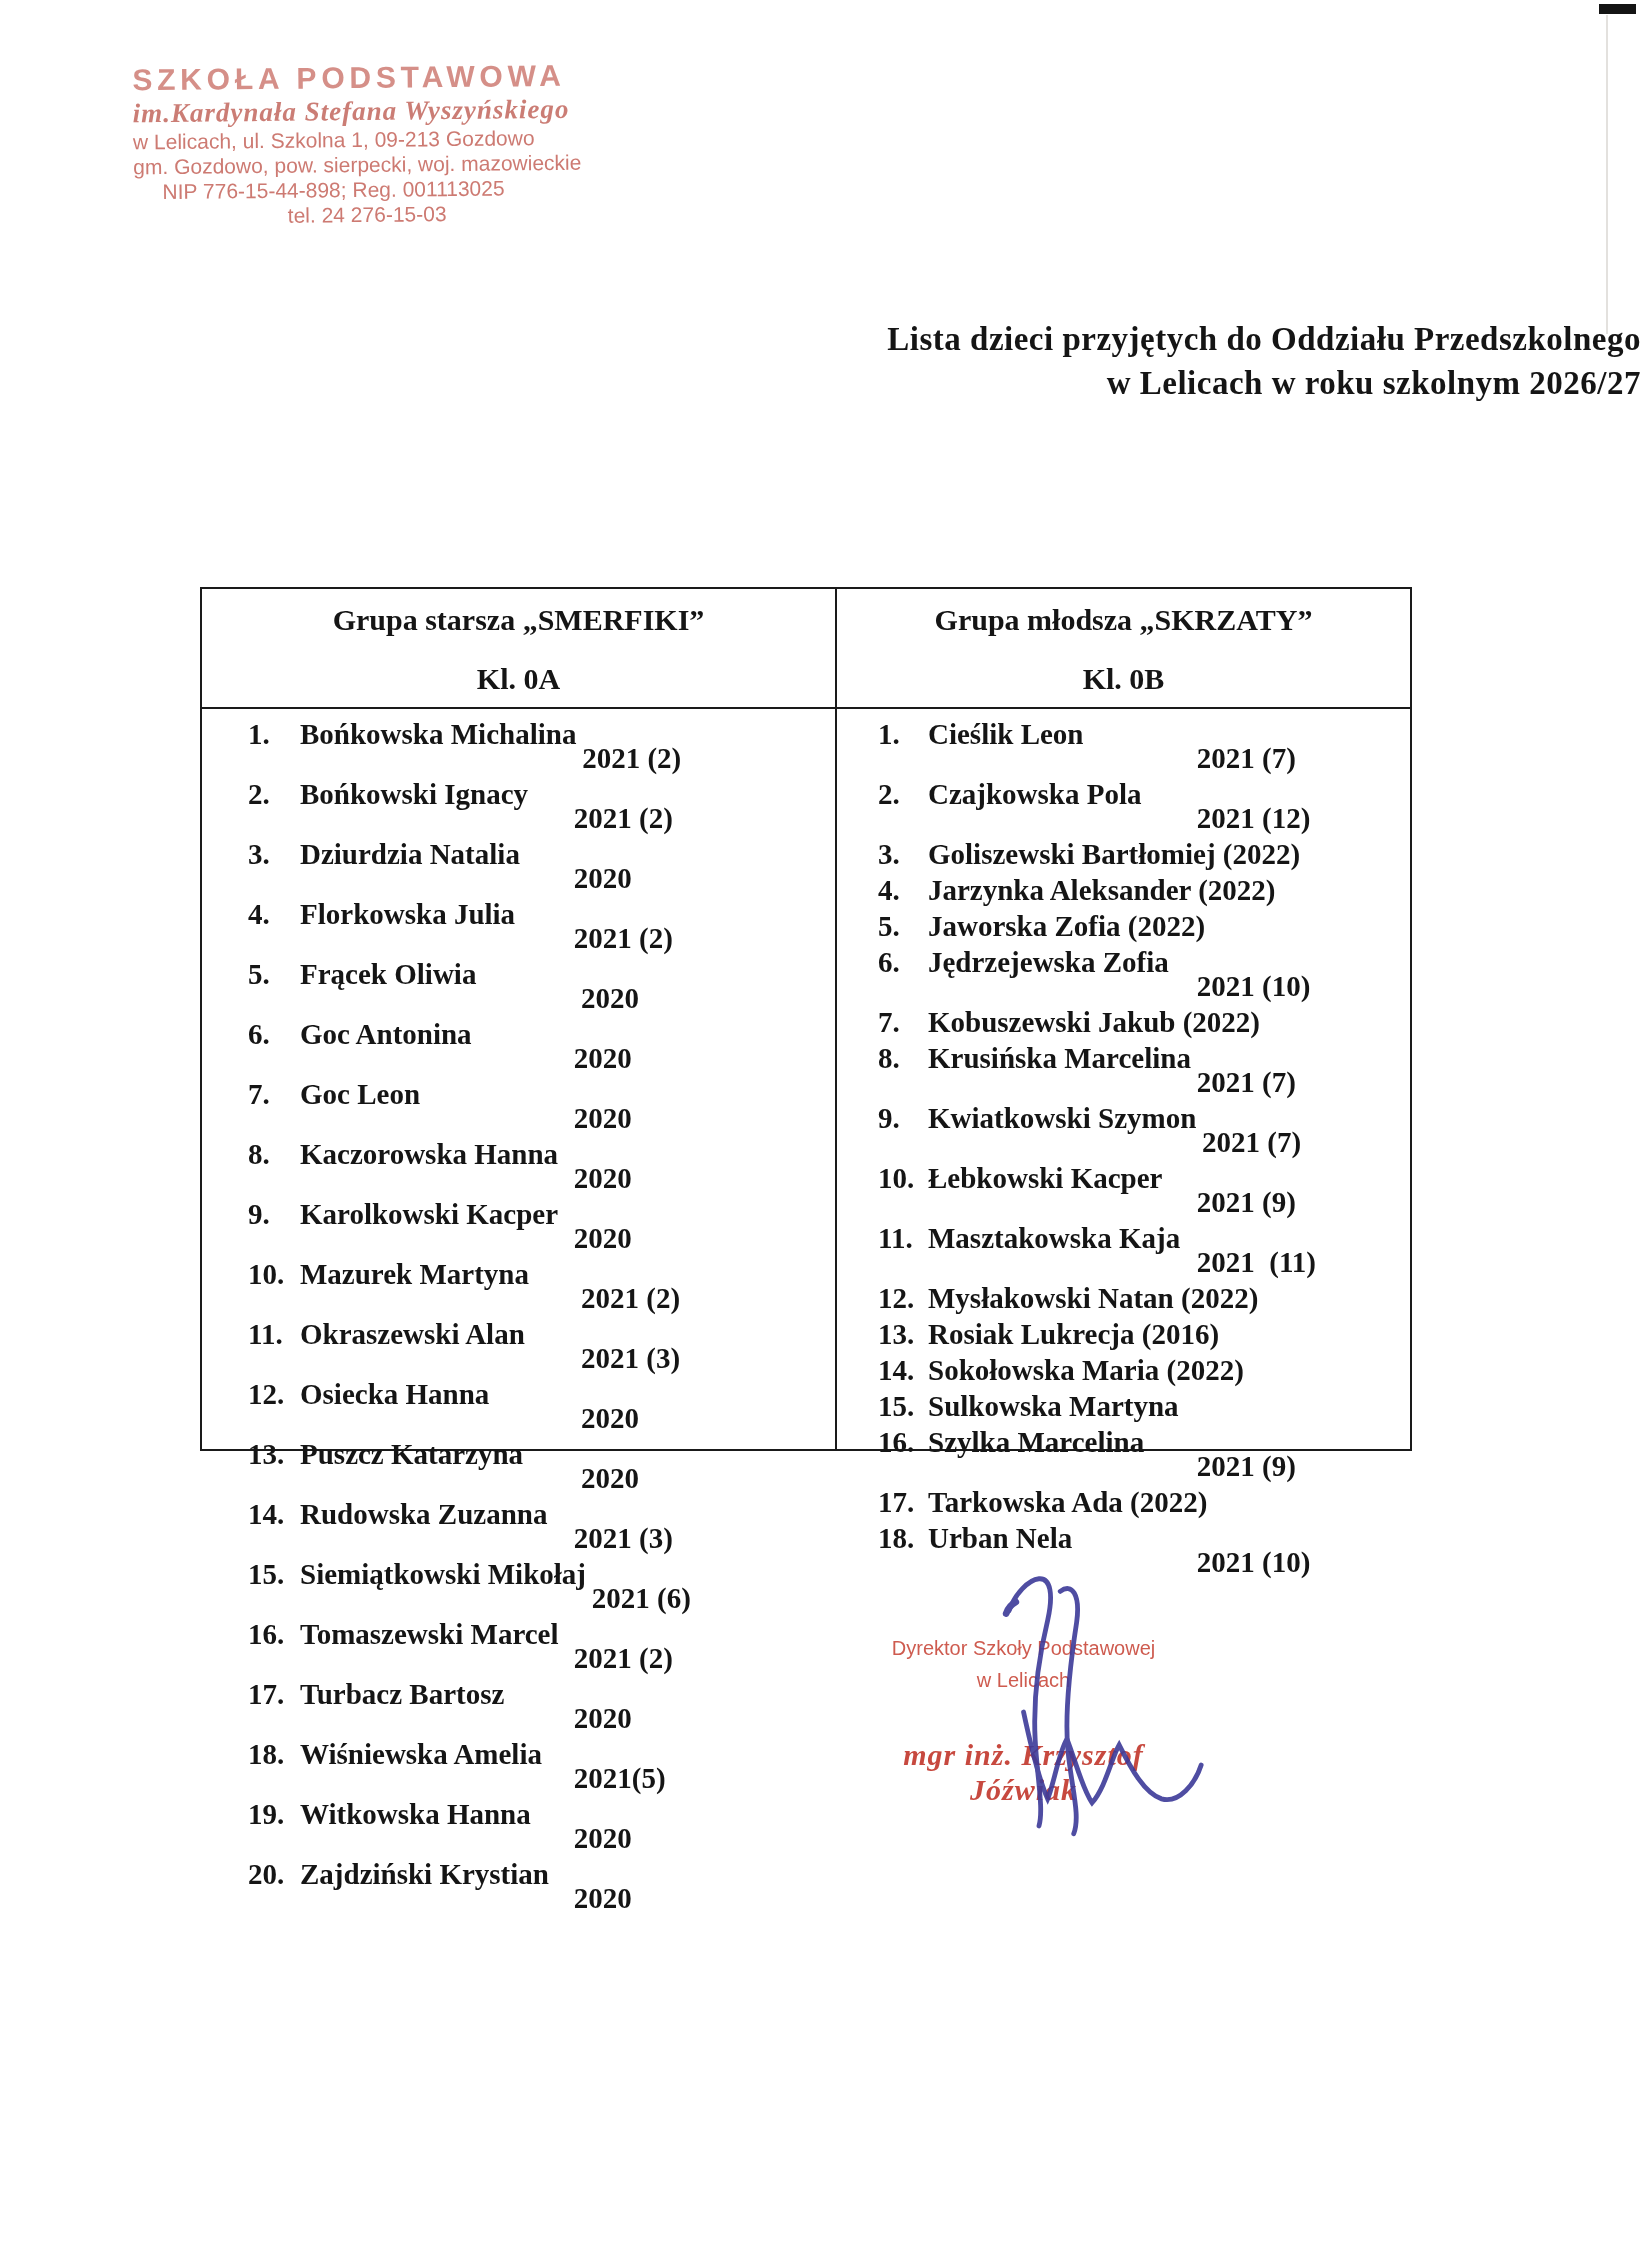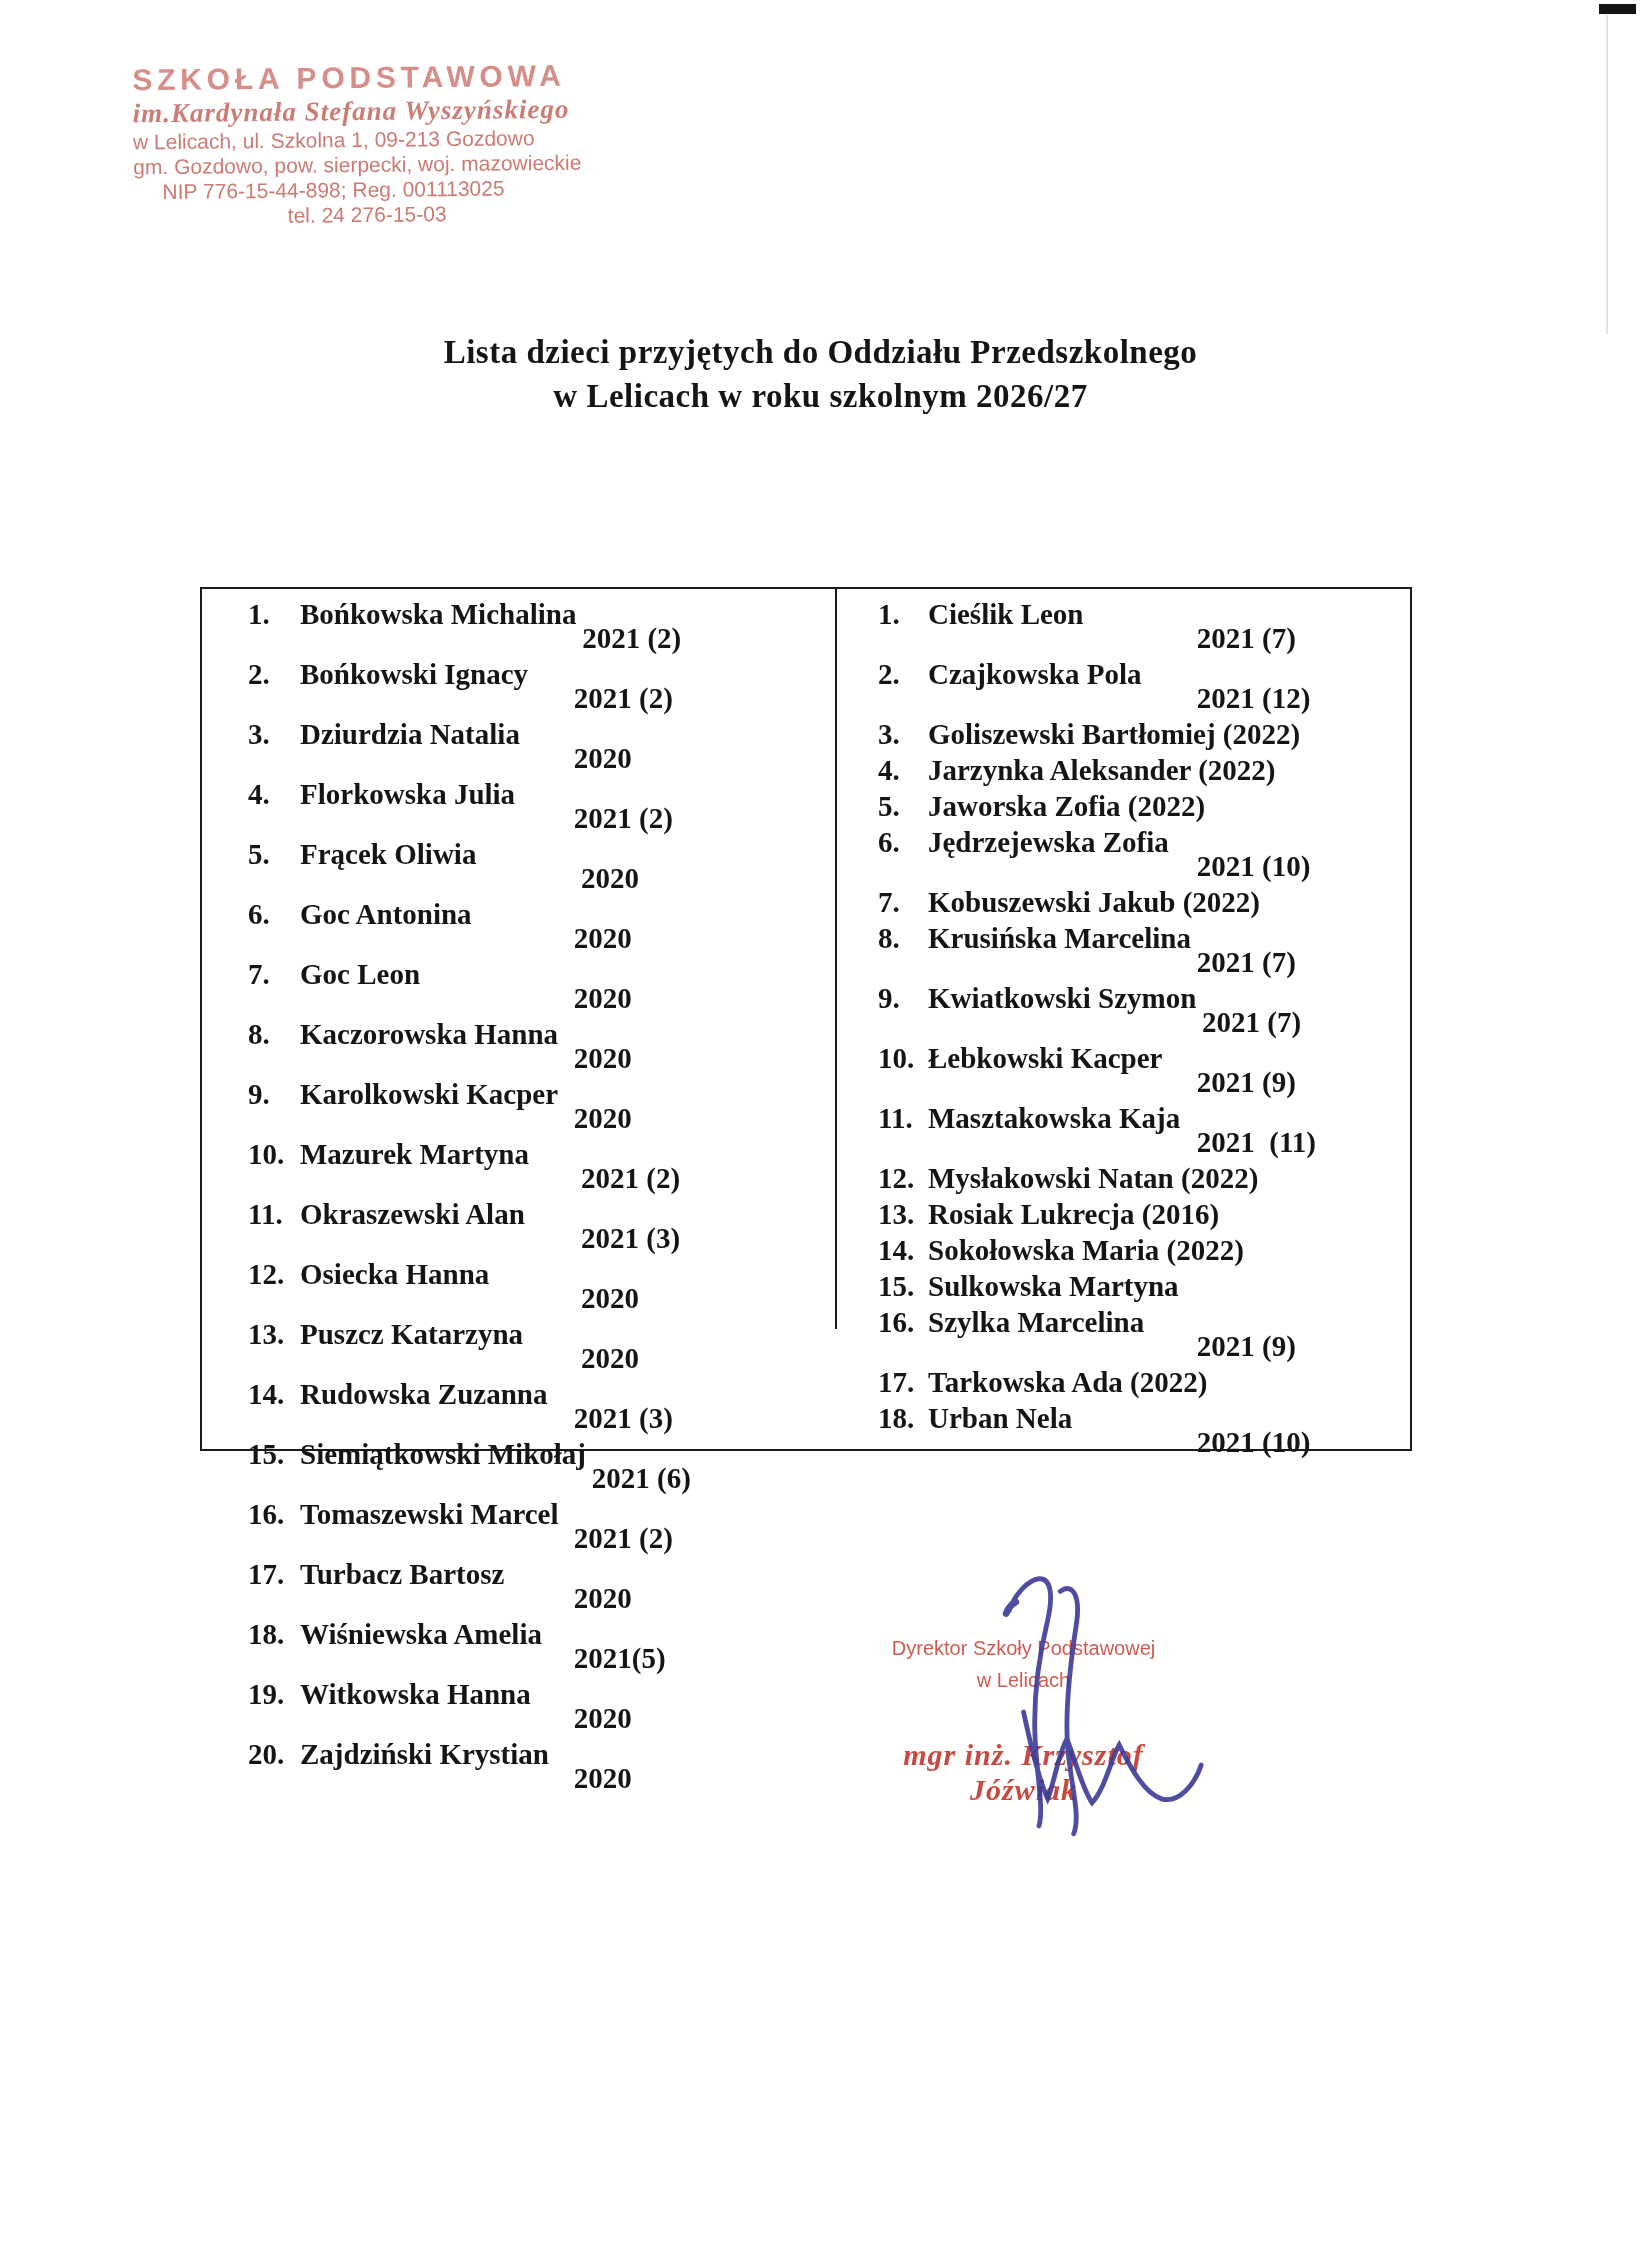--- a/index.html
+++ b/index.html
@@ -35,22 +35,22 @@
   .stamp .s3,.stamp .s4,.stamp .s5,.stamp .s6{
     font-family:"Liberation Sans",sans-serif;
     font-size:21px;line-height:25px;
     color:rgba(198,104,94,0.88);
   }
   .stamp .s5{margin-left:29px;}
   .stamp .s6{margin-left:154px;}
 
   
   .title{
-    position:absolute;left:0;top:330px;width:1641px;
-    text-align:center;font-weight:bold;
+    position:absolute;left:0;top:317px;width:1641px;
+    text-align:right;font-weight:bold;
     font-size:33px;line-height:44px;color:#151515;
     letter-spacing:0.5px;
   }
 
   
   .doc-table{
     position:absolute;left:200px;top:587px;
     width:1212px;height:864px;
     border:2.9px solid #1a1a1a;
     box-sizing:border-box;color:#151515;
@@ -112,20 +112,30 @@
     <div class="s5">NIP 776-15-44-898; Reg. 001113025</div>
     <div class="s6">tel. 24 276-15-03</div>
   </div>
 
   <div class="title">
     <div>Lista dzieci przyjętych  do Oddziału Przedszkolnego</div>
     <div>w Lelicach w roku szkolnym 2026/27</div>
   </div>
 
   <div class="doc-table">
+    <div class="thead">
+      <div class="th left">
+        <span class="grp">Grupa starsza „SMERFIKI”</span>
+        <span class="cls">Kl. 0A</span>
+      </div>
+      <div class="th right">
+        <span class="grp">Grupa młodsza „SKRZATY”</span>
+        <span class="cls">Kl. 0B</span>
+      </div>
+    </div>
     <div class="tbody">
       <div class="tcol left">
         <ol class="students">
             <li><span class="num">1.</span><span class="nm">Bońkowska Michalina</span><span class="yr">2021 (2)</span></li>
             <li><span class="num">2.</span><span class="nm">Bońkowski Ignacy</span><span class="yr">2021 (2)</span></li>
             <li><span class="num">3.</span><span class="nm">Dziurdzia Natalia</span><span class="yr">2020</span></li>
             <li><span class="num">4.</span><span class="nm">Florkowska Julia</span><span class="yr">2021 (2)</span></li>
             <li><span class="num">5.</span><span class="nm">Frącek Oliwia</span><span class="yr"> 2020</span></li>
             <li><span class="num">6.</span><span class="nm">Goc Antonina</span><span class="yr">2020</span></li>
             <li><span class="num">7.</span><span class="nm">Goc Leon</span><span class="yr">2020</span></li>

